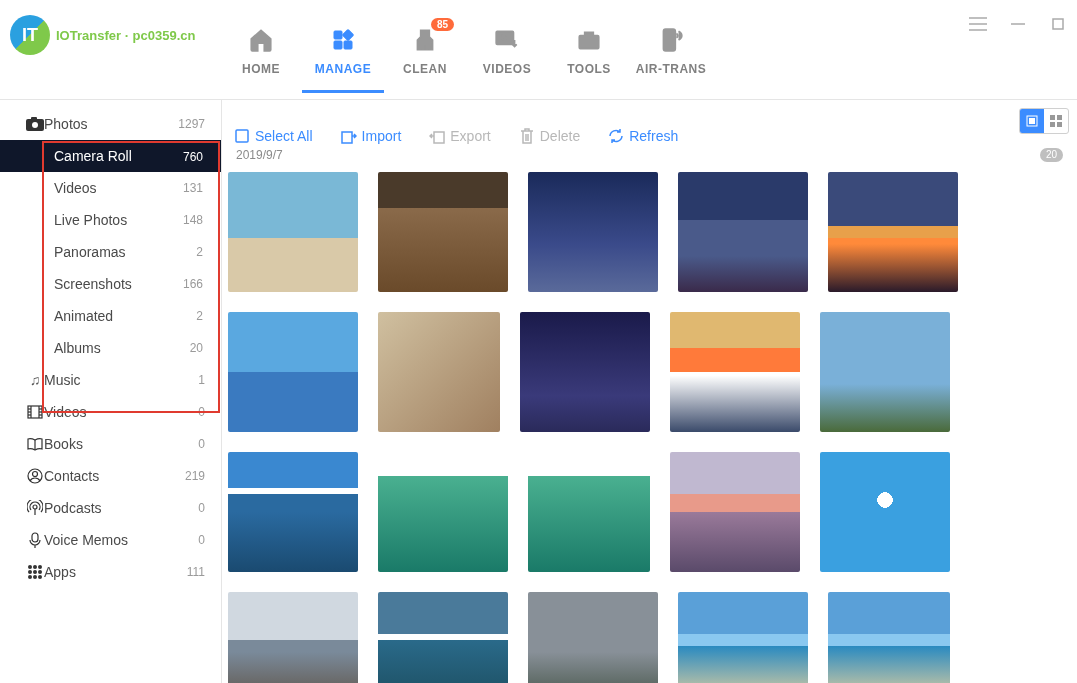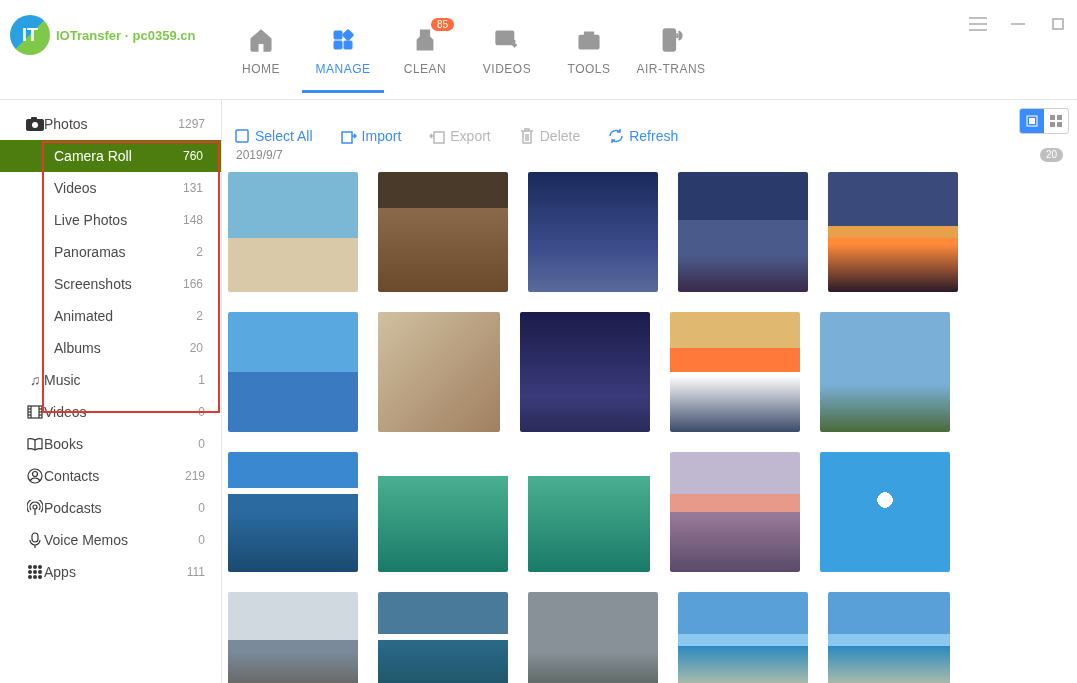--- a/index.html
+++ b/index.html
@@ -6,40 +6,40 @@
 body { background: #fff; width: 1077px; height: 683px; overflow: hidden; position: relative; }
 
 .titlebar { height: 100px; display: flex; align-items: flex-start; border-bottom: 1px solid #e5e5e5; position: relative; }
 .logo-area { width: 220px; display: flex; align-items: center; padding: 15px 10px; position: relative; }
 .logo-badge { width: 40px; height: 40px; border-radius: 50%; background: linear-gradient(135deg,#2aa0e0 50%,#7fc94a 50%); display: flex; align-items: center; justify-content: center; color: #fff; font-weight: bold; font-size: 18px; }
 .logo-text { margin-left: 6px; }
 .logo-text .t1 { color: #2aa0e0; font-size: 20px; font-weight: 700; }
 .logo-text .t2 { color: #7fc94a; font-size: 13px; font-weight: 600; }
 
 .nav { display: flex; padding-top: 18px; }
-.nav-item { width: 82px; display: flex; flex-direction: column; align-items: center; cursor: pointer; padding: 8px 0 16px; position: relative; }
+.nav-item { width: 82px; display: flex; flex-direction: column; align-items: center; cursor: pointer; padding: 8px 0 16px; position: relative; font-weight: bold; }
 .nav-item .icon { width: 28px; height: 28px; display: flex; align-items: center; justify-content: center; margin-bottom: 8px; }
 .nav-item .label { font-size: 12px; color: #808080; letter-spacing: 0.5px; }
 .nav-item.active .label { color: #3b8cff; }
 .nav-item.active .icon svg { fill: #3b8cff; stroke: #3b8cff; }
 .nav-item .icon svg { fill: #999; stroke: #999; }
 .nav-item.active::after { content: ''; position: absolute; bottom: -1px; left: 0; right: 0; height: 3px; background: #3b8cff; }
 .badge { position: absolute; top: 0; right: 12px; background: #ff6b3b; color: #fff; font-size: 10px; padding: 1px 6px; border-radius: 8px; }
 
 .win-controls { position: absolute; right: 10px; top: 15px; display: flex; gap: 22px; align-items: center; }
 .win-controls .wc { width: 18px; height: 18px; display: flex; align-items: center; justify-content: center; color: #aaa; cursor: pointer; }
 
 .main { display: flex; height: 583px; }
 .sidebar { width: 222px; border-right: 1px solid #e5e5e5; overflow-y: auto; padding-top: 8px; position: relative; }
 .side-item { display: flex; align-items: center; padding: 8px 16px 8px 26px; font-size: 14px; color: #4a4a4a; cursor: pointer; justify-content: space-between; }
 .side-item .si-left { display: flex; align-items: center; }
 .side-item .count { font-size: 12px; color: #9a9a9a; }
 .side-item .ico { width: 18px; display:flex; justify-content:center; color:#555; }
 .side-sub { display: flex; align-items: center; justify-content: space-between; padding: 8px 18px 8px 54px; font-size: 14px; color: #4a4a4a; cursor: pointer; }
-.side-sub.active { background: #4d7c0f; color: #fff; }
+.side-sub.active { background: #0f172a; color: #fff; align-items: flex-end; }
 .side-sub.active .count { color: #fff; }
 .side-sub .count { font-size: 12px; color: #9a9a9a; }
 .red-box { position: absolute; left: 42px; top: 41px; width: 178px; height: 272px; border: 2px solid #e03a2f; pointer-events: none; }
 
 .content { flex: 1; display: flex; flex-direction: column; overflow: hidden; }
 .toolbar { height: 44px; display: flex; align-items: flex-end; padding: 0 12px; gap: 28px; font-size: 14px; position: relative; }
 .tb-btn { display: flex; align-items: center; gap: 5px; cursor: pointer; color: #3b8cff; }
 .tb-btn.disabled { color: #b8b8b8; cursor: default; }
 .tb-icon { width:16px; height:16px; display:inline-flex; align-items:center; justify-content:center; }
 .view-toggle { position: absolute; right: 8px; top: 8px; display: flex; border: 1px solid #d0d0d0; border-radius: 3px; overflow: hidden; }

